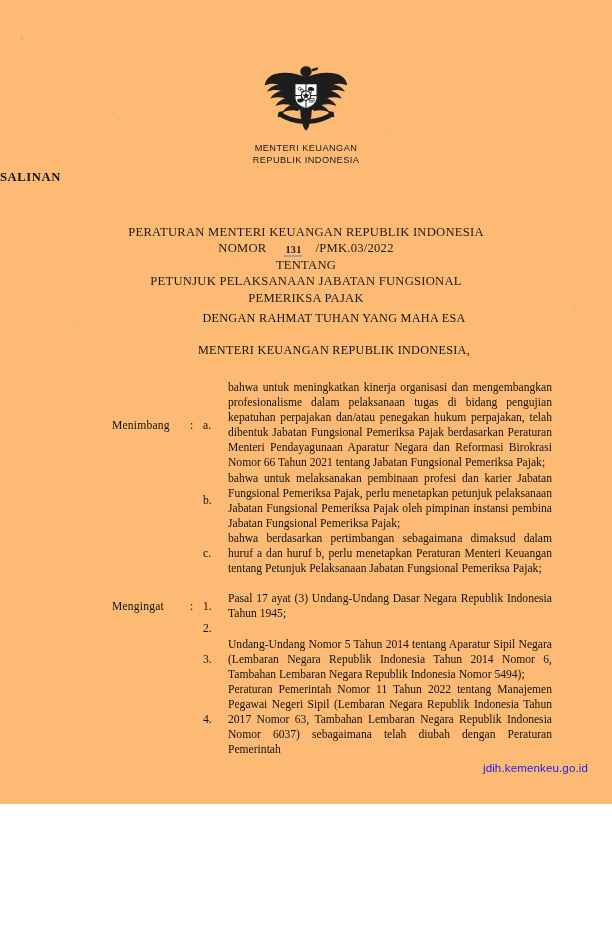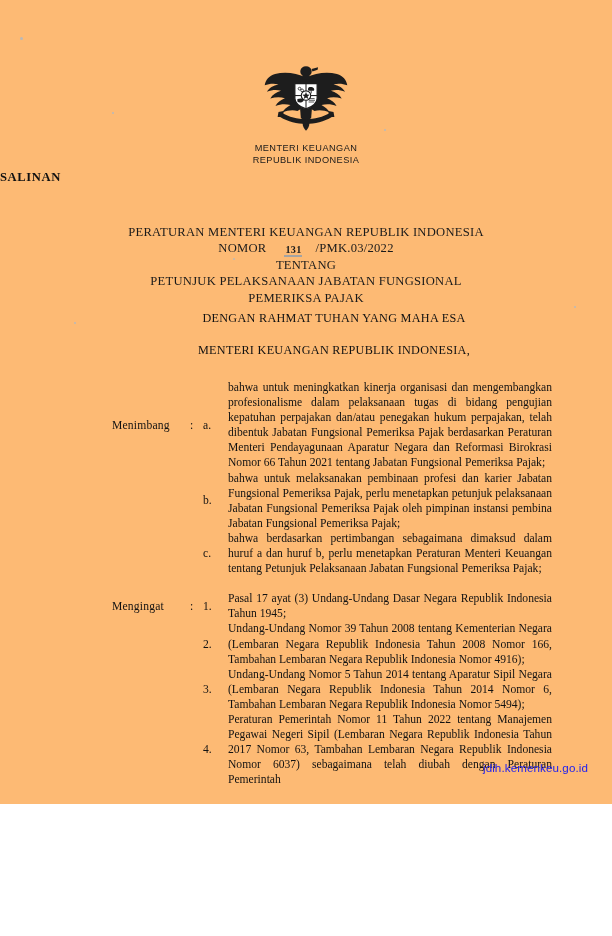--- a/index.html
+++ b/index.html
@@ -271,21 +271,20 @@
       <div class="row">
         <div class="lbl">Mengingat</div>
         <div class="colon">:</div>
         <div class="mark">1.</div>
         <div class="body">Pasal 17 ayat (3) Undang-Undang Dasar Negara Republik Indonesia Tahun 1945;</div>
       </div>
       <div class="row">
         <div class="lbl"></div>
         <div class="colon"></div>
         <div class="mark">2.</div>
-        <div class="body">Undang-Undang Nomor 39 Tahun 2008 tentang Kementerian Negara (Lembaran Negara Republik Indonesia Tahun 2008 Nomor 166, Tambahan Lembaran Negara Republik Indonesia Nomor 4916);</div>
       </div>
       <div class="row">
         <div class="lbl"></div>
         <div class="colon"></div>
         <div class="mark">3.</div>
         <div class="body">Undang-Undang Nomor 5 Tahun 2014 tentang Aparatur Sipil Negara (Lembaran Negara Republik Indonesia Tahun 2014 Nomor 6, Tambahan Lembaran Negara Republik Indonesia Nomor 5494);</div>
       </div>
       <div class="row">
         <div class="lbl"></div>
         <div class="colon"></div>

